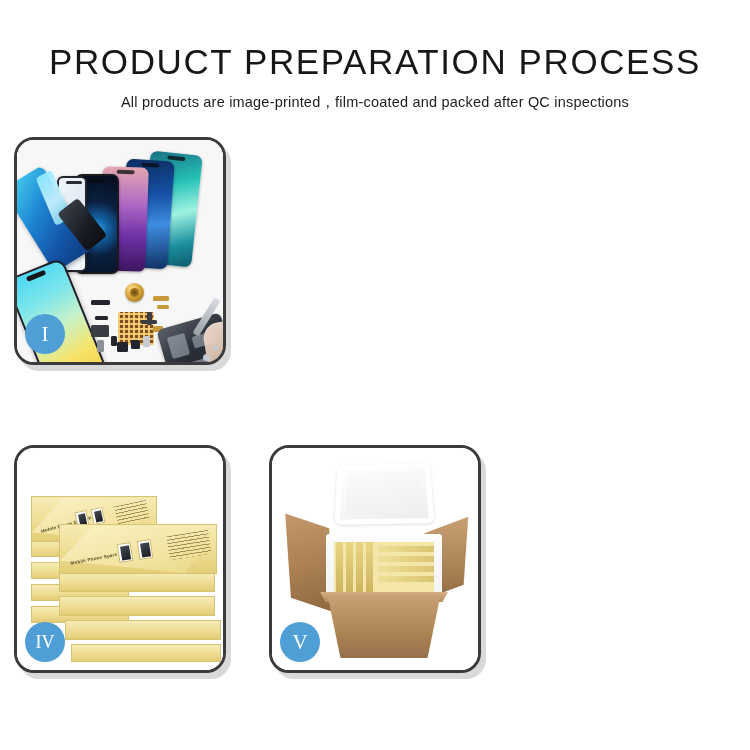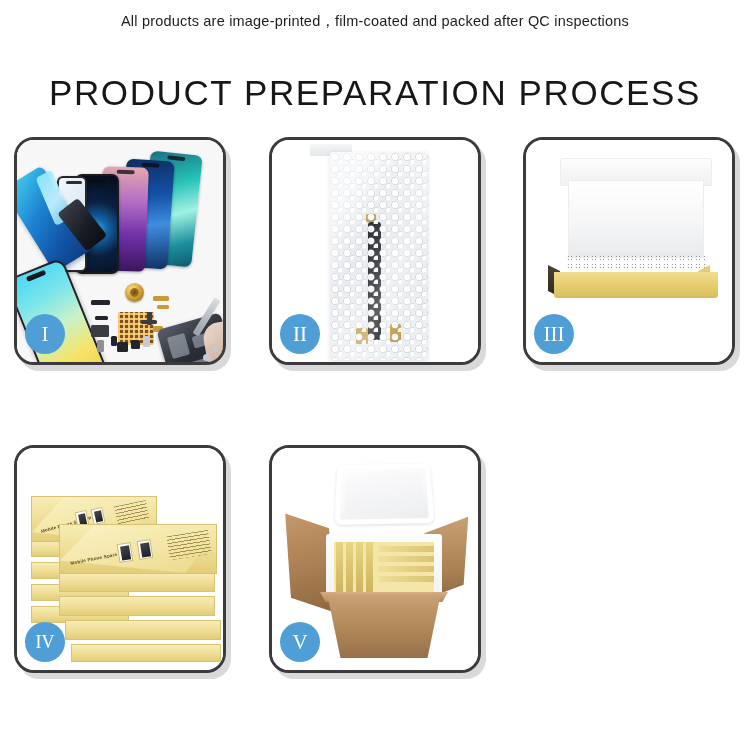--- a/index.html
+++ b/index.html
@@ -463,22 +463,22 @@
     background: rgba(150,120,86,.75);
     border-radius:1px;
   }
 </style>
 </head>
 <body>
 
 <div id="page">
 
   <div id="header">
+    <div id="title">PRODUCT PREPARATION PROCESS</div>
     <div id="subtitle">All products are image-printed，film-coated and packed after QC inspections</div>
-    <div id="title">PRODUCT PREPARATION PROCESS</div>
   </div>
 
   <div id="grid">
 
     <div class="cell cell-0">
       <div class="panel-shadow" style="left:5px; top:6px;"></div>
       <div class="panel">
         <div class="scene">
           <div class="p1-bg"></div>
 
@@ -535,53 +535,21 @@
             <div class="hand"></div>
 
             <div class="part silver" style="left:186px; top:214px; width:7px; height:7px; border-radius:50%;"></div>
             <div class="part silver" style="left:196px; top:206px; width:5px; height:5px; border-radius:50%;"></div>
           </div>
         </div>
         <div class="badge">I</div>
       </div>
     </div>
 
-    <div class="cell cell-1">
-      <div class="panel-shadow" style="left:5px; top:6px;"></div>
-      <div class="panel">
-        <div class="scene" style="background:#ffffff;">
-          <div class="bw-top-tape"></div>
-          <div class="bw-bag">
-            <div class="bw-part"></div>
-            <div class="bw-flex"></div>
-            <div class="bw-conn" style="left:36px; top:62px;"></div>
-            <div class="bw-conn" style="left:26px; top:176px; width:12px; height:16px;"></div>
-            <div class="bw-conn" style="left:60px; top:172px; width:11px; height:18px;"></div>
-            <div class="bubbles"></div>
-            <div class="bw-shine"></div>
-          </div>
-        </div>
-        <div class="badge">II</div>
-      </div>
-    </div>
-
-    <div class="cell cell-2">
-      <div class="panel-shadow" style="left:5px; top:6px;"></div>
-      <div class="panel">
-        <div class="scene" style="background:#ffffff;">
-          <div class="b3-lid"></div>
-          <div class="b3-inner"></div>
-          <div class="b3-foam"></div>
-          <div class="b3-side-l"></div>
-          <div class="b3-side-r"></div>
-          <div class="b3-front"></div>
-        </div>
-        <div class="badge">III</div>
-      </div>
-    </div>
+
 
     <div class="cell cell-3">
       <div class="panel-shadow" style="left:5px; top:6px;"></div>
       <div class="panel">
         <div class="scene" style="background:#ffffff;">
           <div class="stack">
 
             <div class="rbox" style="left:2px;  top:74px;  width:98px; height:17px;"></div>
             <div class="rbox" style="left:2px;  top:96px;  width:98px; height:17px;"></div>
             <div class="rbox" style="left:2px;  top:118px; width:98px; height:17px;"></div>

